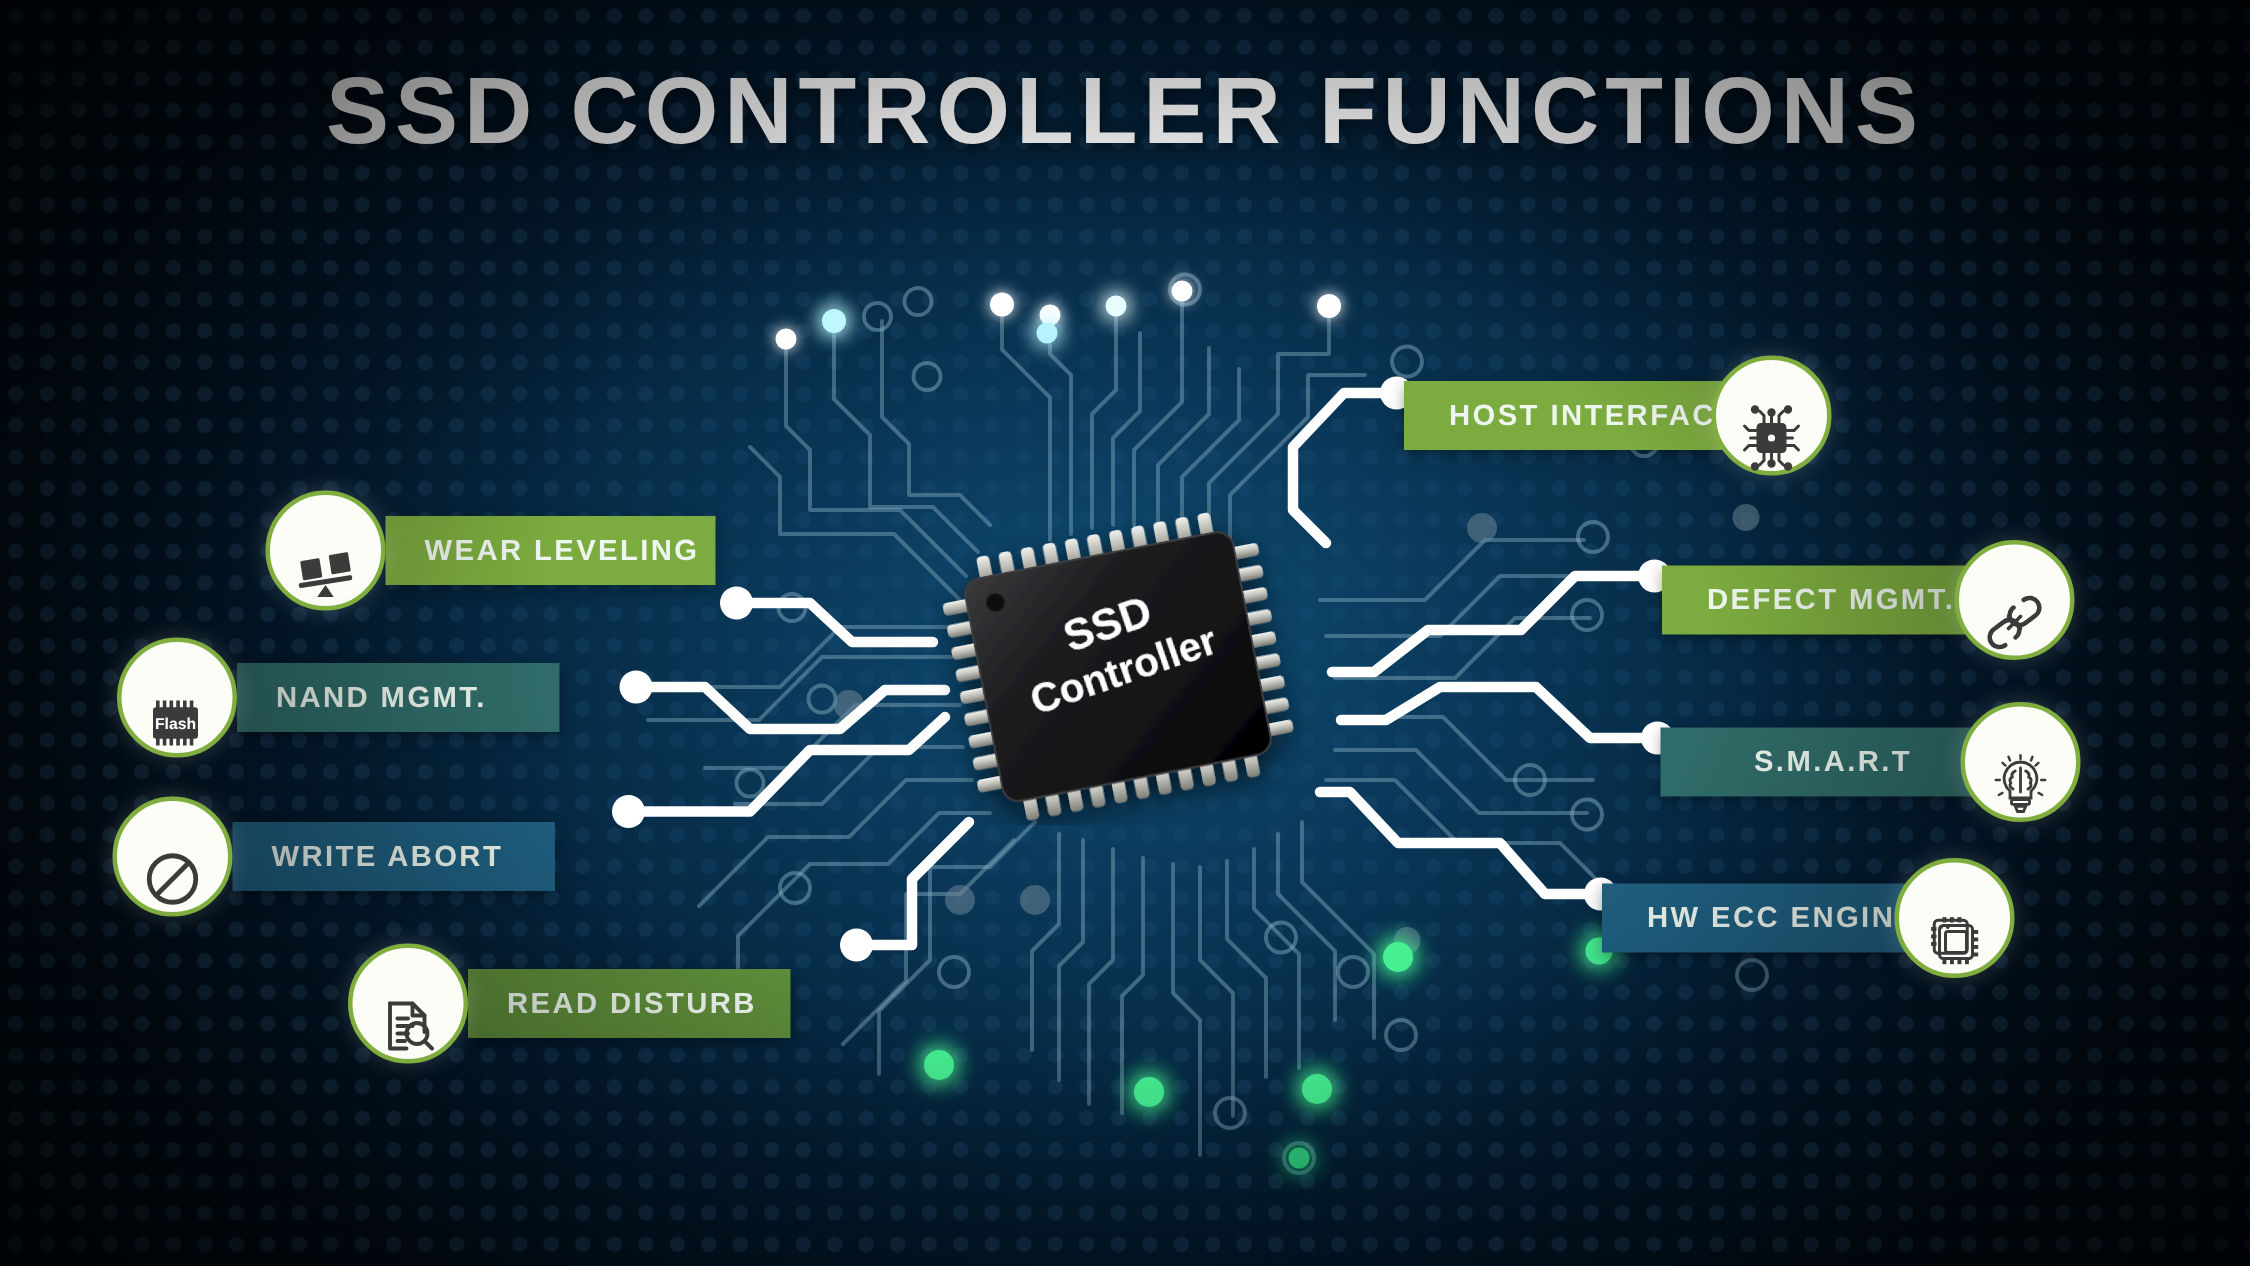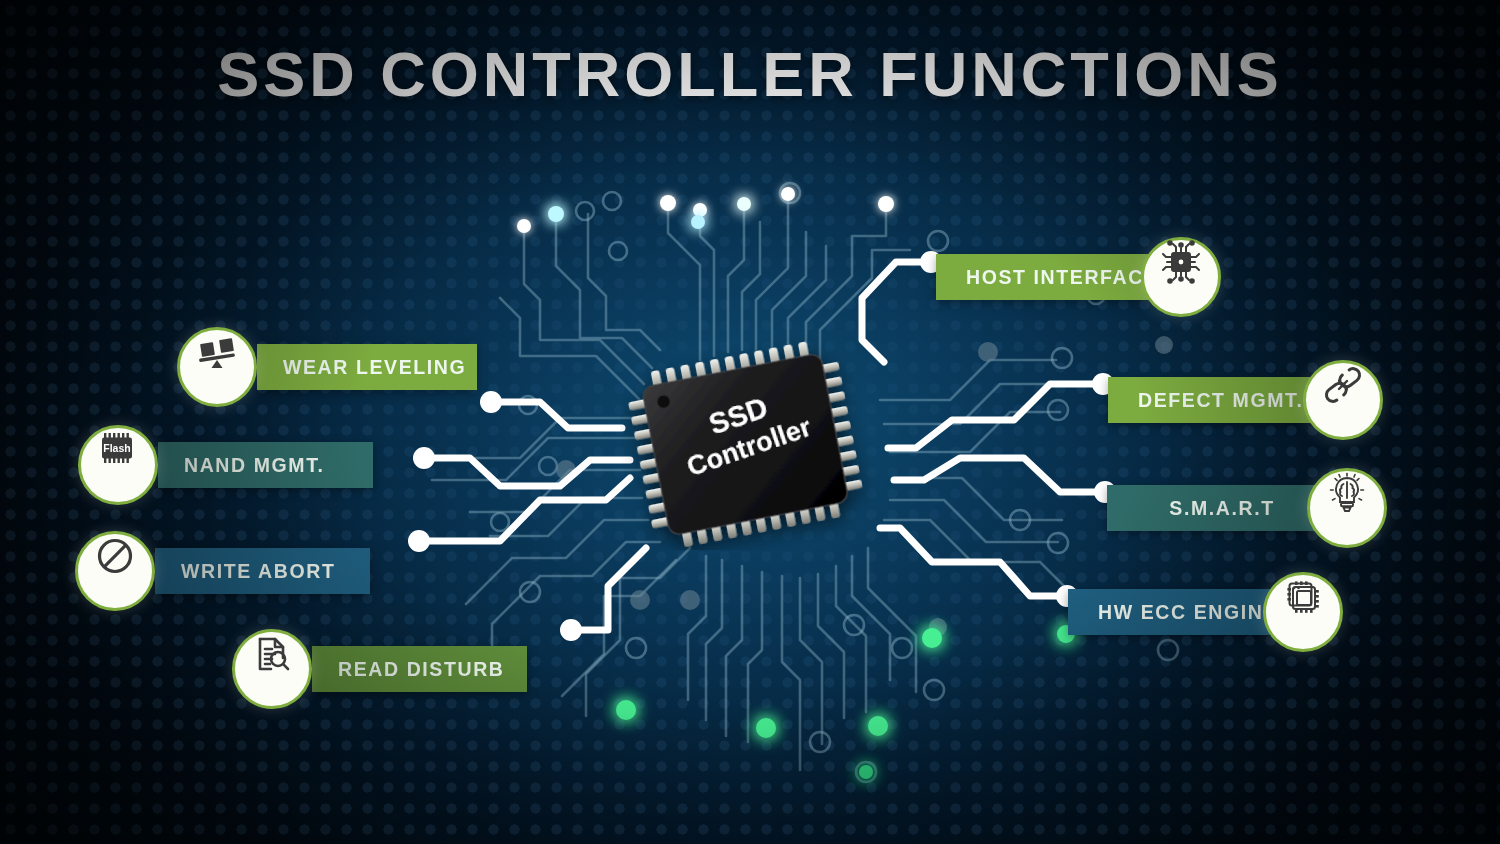--- a/index.html
+++ b/index.html
@@ -35,21 +35,21 @@
   
   .node{position:absolute;display:flex;align-items:center;}
   .node.right{flex-direction:row;}
   .bar{height:46px;display:flex;align-items:center;box-sizing:border-box;
     color:#eef7ef;font-weight:700;font-size:19.5px;letter-spacing:1.6px;
     font-family:"Liberation Sans",sans-serif;white-space:nowrap;
     box-shadow:0 3px 9px rgba(0,0,0,.35);}
   .bar.l{justify-content:flex-start;padding-left:26px;}
   .bar.r{justify-content:flex-start;padding-left:30px;}
   .ico{width:74px;height:74px;border-radius:50%;background:#fbfdf6;
-    border:3px solid #7fae3f;display:flex;align-items:flex-start;justify-content:center;
+    border:3px solid #7fae3f;display:flex;align-items:flex-end;justify-content:center;
     box-shadow:0 0 16px rgba(255,255,255,.18);flex:0 0 auto;}
   .ico svg{display:block;}
   .ico.ovl-r{margin-left:-30px;position:relative;z-index:3;}
   .ico.ovl-l{margin-right:-30px;position:relative;z-index:3;}
 </style>
 </head>
 <body>
 
 <div id="stage">
 

